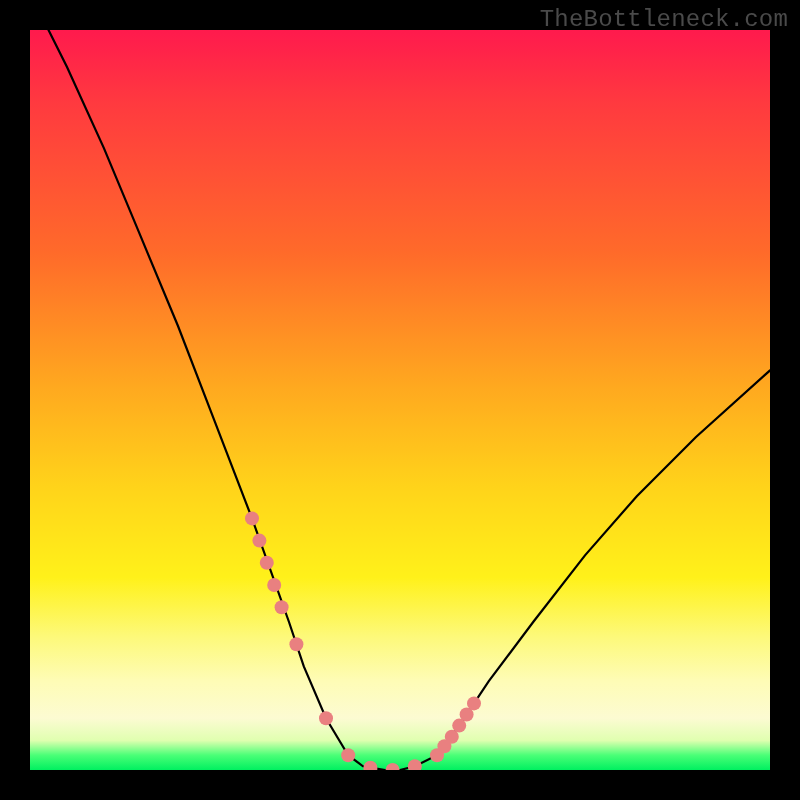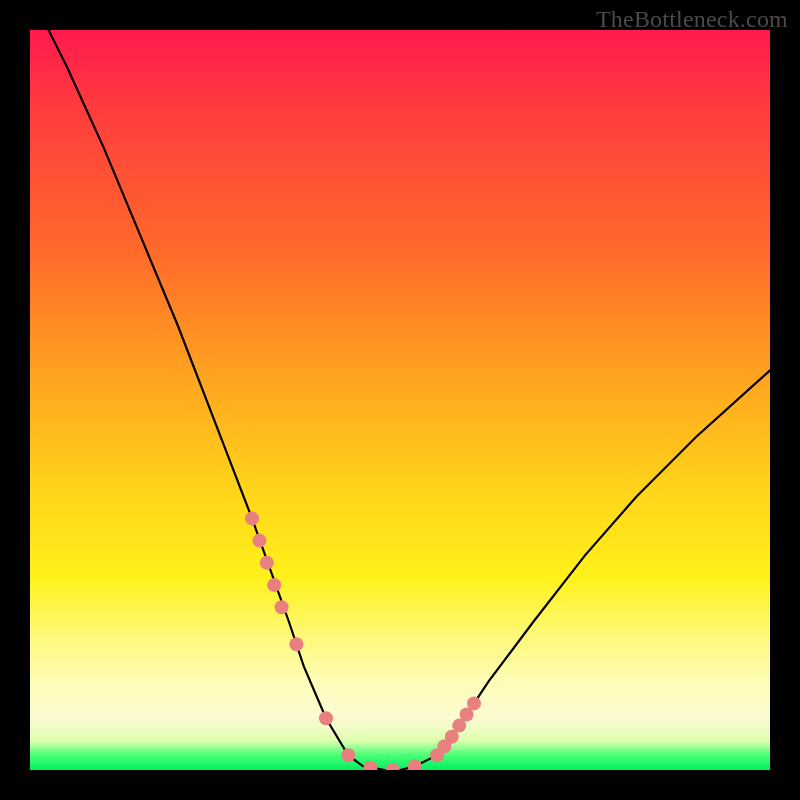--- a/index.html
+++ b/index.html
@@ -40,21 +40,21 @@
       #00f060 100%
     );
   }
   .watermark {
     position: absolute;
     top: 6px;
     right: 12px;
     color: #4a4a4a;
     font-size: 24px;
     font-weight: 500;
-    font-family: Liberation Serif, serif;
+    font-family: Liberation Mono, monospace;
     letter-spacing: 0.2px;
     user-select: none;
   }
   svg.curve {
     position: absolute;
     left: 0;
     top: 0;
     width: 740px;
     height: 740px;
   }

